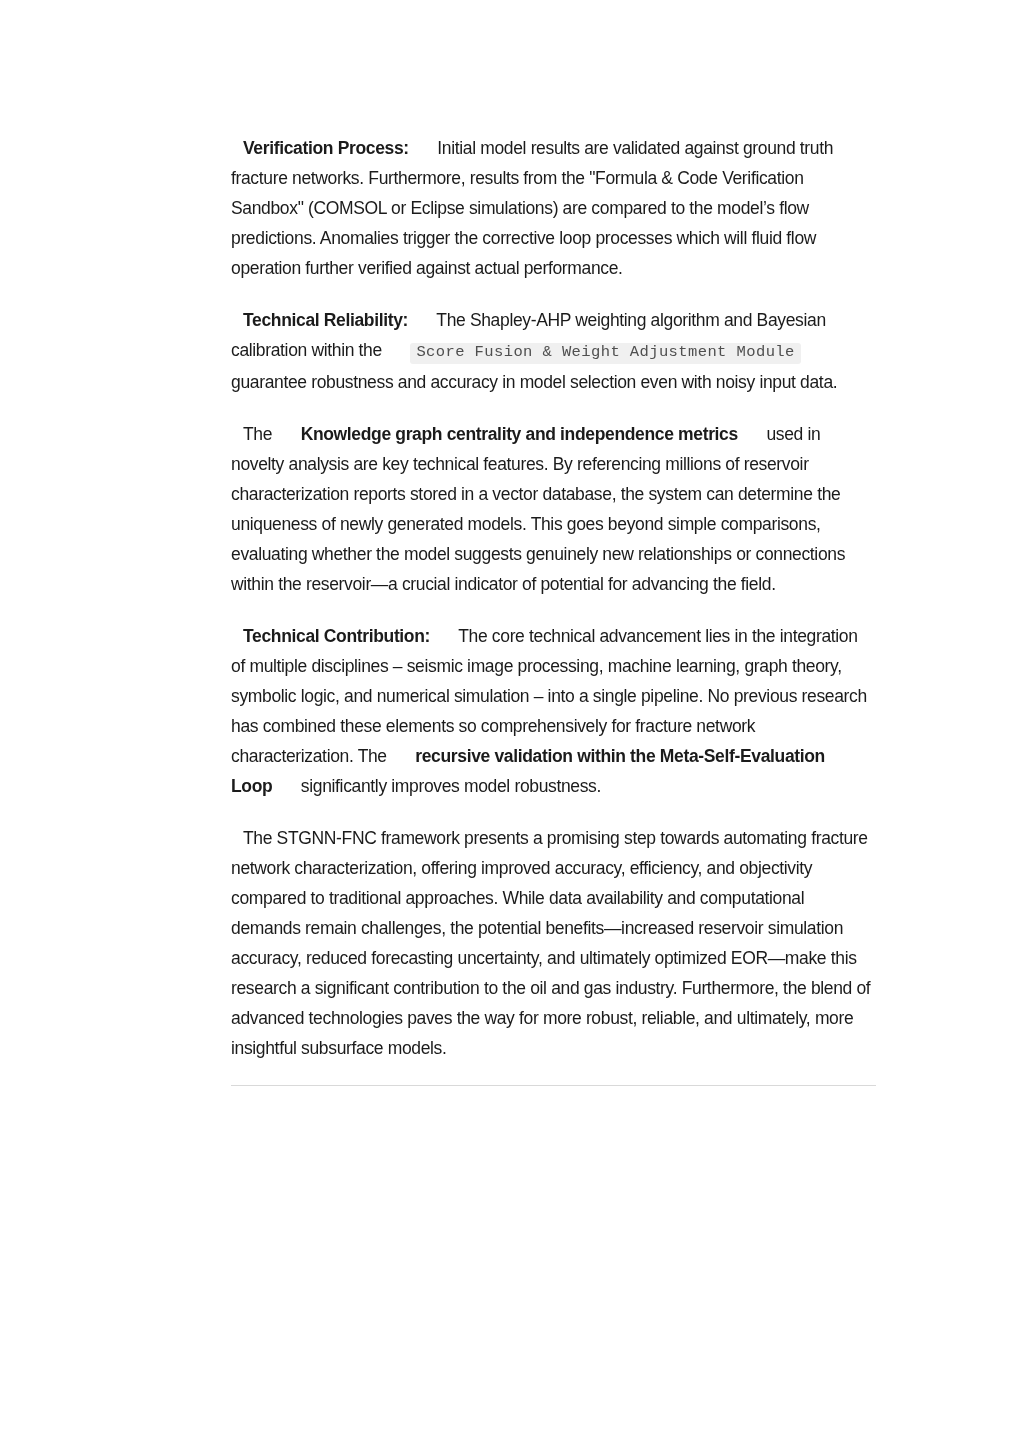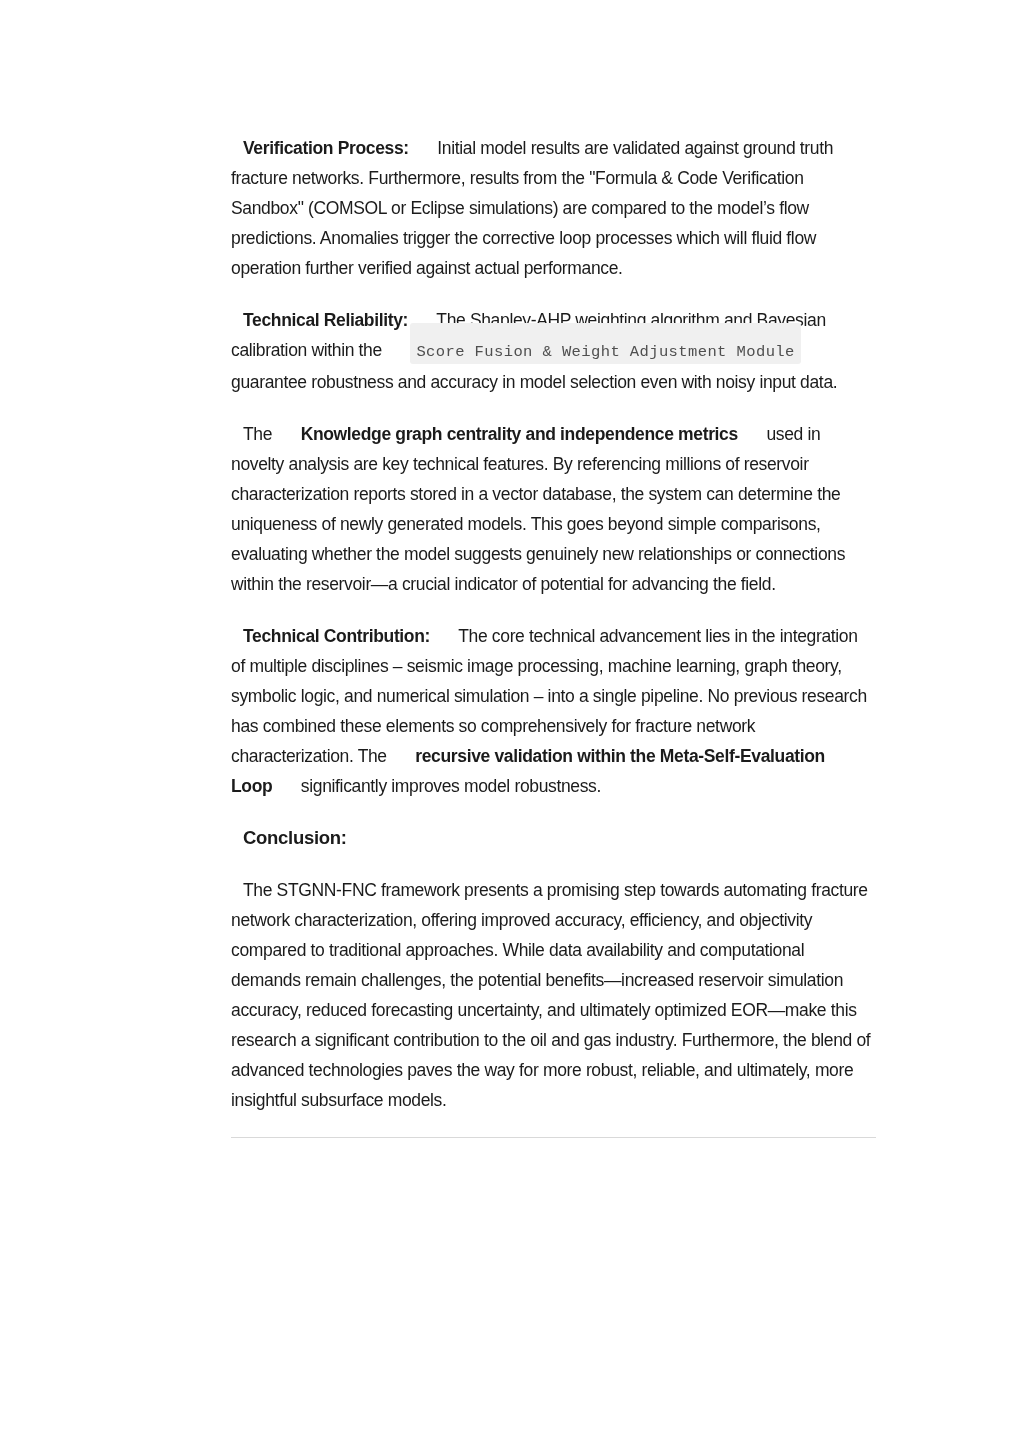--- a/index.html
+++ b/index.html
@@ -39,35 +39,34 @@
     letter-spacing:-0.3px;
     color:var(--text-color);
     margin:0 0 22px 0;
   }
   code[data-name="inline-code"]{
     font-family:"Liberation Mono", monospace;
     font-size:15.5px;
     letter-spacing:0.4px;
     background:var(--code-bg);
     color:var(--code-color);
-    padding:20px 6px 3px 6px;
+    padding:0 6px 3px 6px;
     border-radius:3px;
     white-space:pre-wrap;
   }
   hr.divider{
     border:none;
     border-top:1px solid var(--divider-color);
     margin:10px 0 0 0;
     width:100%;
   }
 </style>
 </head>
 <body data-name="document-page">
 
 <main class="doc" data-name="document-body">
   <p class="para" data-name="paragraph-verification-process"><strong data-name="bold-text">Verification Process:</strong><span data-name="body-text"> Initial model results are validated against ground truth fracture networks. Furthermore, results from the "Formula &amp; Code Verification Sandbox" (COMSOL or Eclipse simulations) are compared to the model’s flow predictions. Anomalies trigger the corrective loop processes which will fluid flow operation further verified against actual performance.</span></p>
   <p class="para" data-name="paragraph-technical-reliability"><strong data-name="bold-text">Technical Reliability:</strong><span data-name="body-text"> The Shapley-AHP weighting algorithm and Bayesian calibration within the </span><code data-name="inline-code">Score Fusion &amp; Weight Adjustment Module</code><span data-name="body-text"> guarantee robustness and accuracy in model selection even with noisy input data.</span></p>
   <p class="para" data-name="paragraph-knowledge-graph-metrics"><span data-name="body-text">The </span><strong data-name="bold-text">Knowledge graph centrality and independence metrics</strong><span data-name="body-text"> used in novelty analysis are key technical features. By referencing millions of reservoir characterization reports stored in a vector database, the system can determine the uniqueness of newly generated models. This goes beyond simple comparisons, evaluating whether the model suggests genuinely new relationships or connections within the reservoir—a crucial indicator of potential for advancing the field.</span></p>
   <p class="para" data-name="paragraph-technical-contribution"><strong data-name="bold-text">Technical Contribution:</strong><span data-name="body-text"> The core technical advancement lies in the integration of multiple disciplines – seismic image processing, machine learning, graph theory, symbolic logic, and numerical simulation – into a single pipeline. No previous research has combined these elements so comprehensively for fracture network characterization. The </span><strong data-name="bold-text">recursive validation within the Meta-Self-Evaluation Loop</strong><span data-name="body-text"> significantly improves model robustness.</span></p>
-  <h3 class="heading" data-name="heading-conclusion"><strong data-name="bold-text">Conclusion:</strong></h3>
   <p class="para" data-name="paragraph-conclusion"><span data-name="body-text">The STGNN-FNC framework presents a promising step towards automating fracture network characterization, offering improved accuracy, efficiency, and objectivity compared to traditional approaches. While data availability and computational demands remain challenges, the potential benefits—increased reservoir simulation accuracy, reduced forecasting uncertainty, and ultimately optimized EOR—make this research a significant contribution to the oil and gas industry. Furthermore, the blend of advanced technologies paves the way for more robust, reliable, and ultimately, more insightful subsurface models.</span></p>
   <hr class="divider" data-name="section-divider">
 </main>
 
 </body></html>

